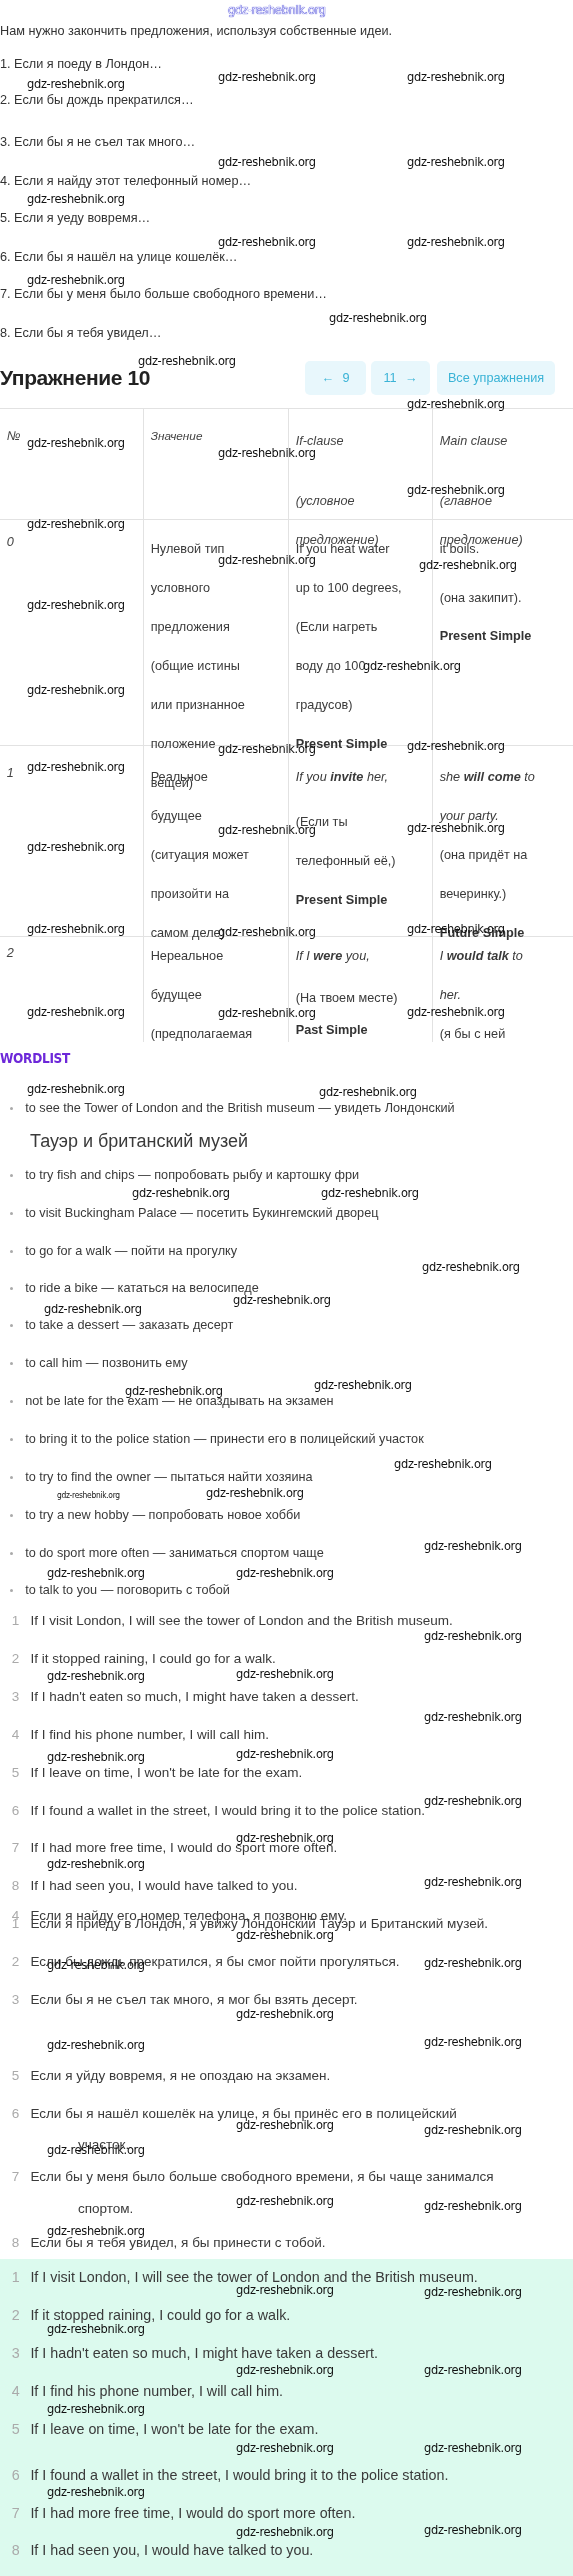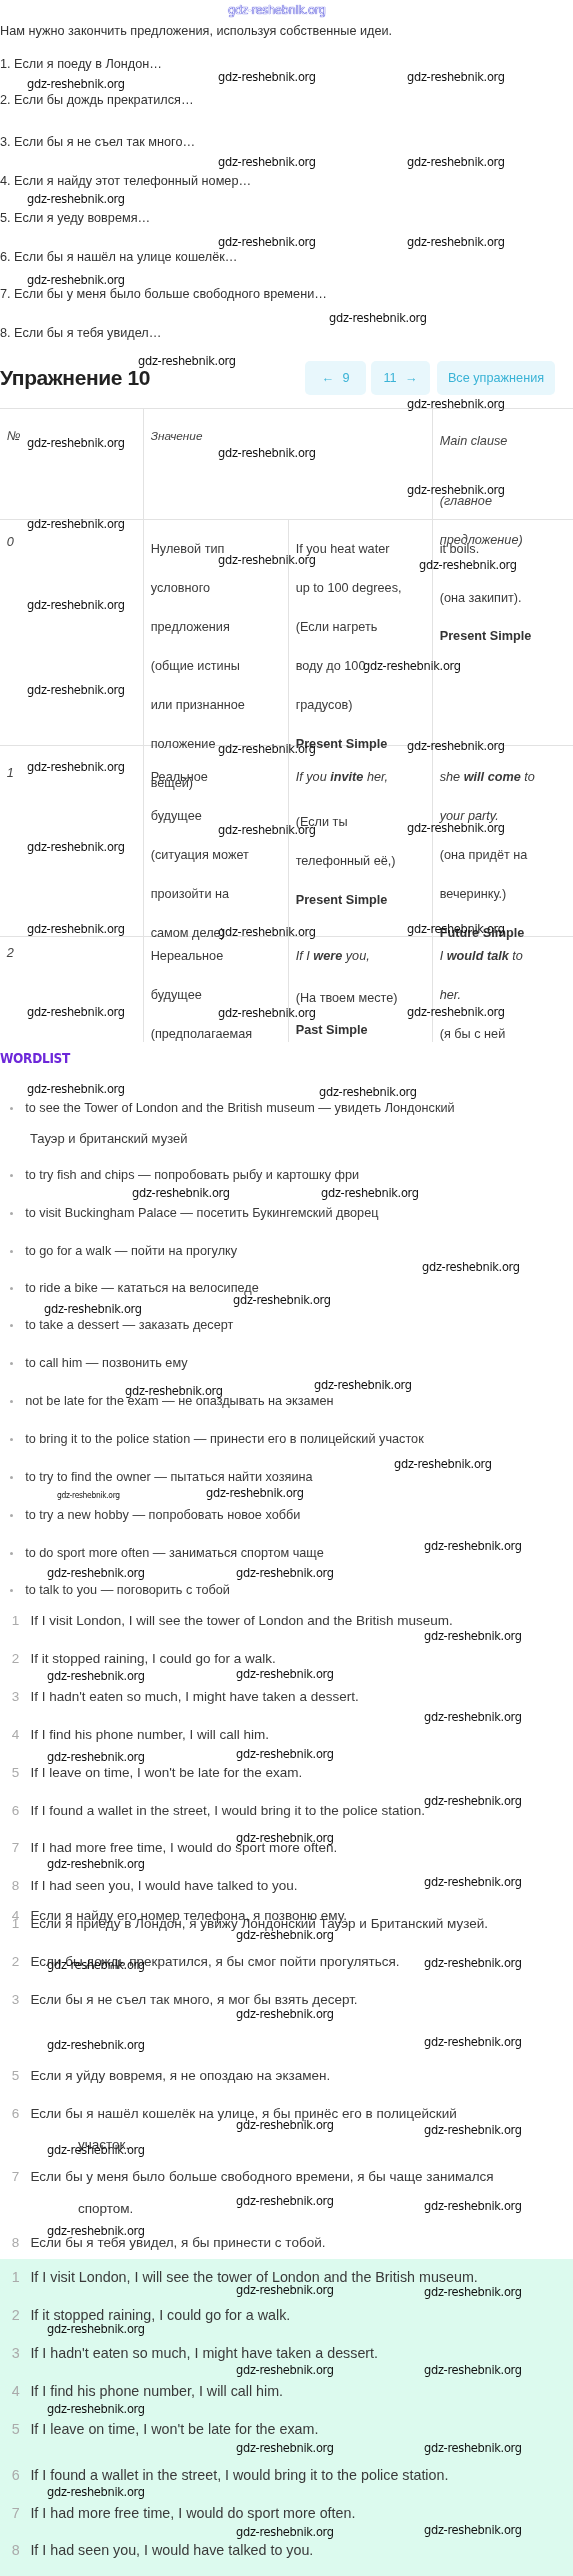--- a/index.html
+++ b/index.html
@@ -28,21 +28,21 @@
   .cell.c3 { left: 432px; width: 142px; }
   .hdr .cell { font-style: italic; color: #444; }
   .num { font-style: italic; color: #444; }
   .bold { font-weight: bold; color: #333; }
   .it { font-style: italic; }
 
   .wordlist-title { position: absolute; left: 0; top: 1050px; font-family: "DejaVu Sans Condensed", "DejaVu Sans", sans-serif; font-size: 13.5px; font-weight: bold; color: #6d28d9; letter-spacing: -0.3px; }
 
   .wl-item { position: absolute; left: 10px; font-size: 12.7px; color: #3a3a3a; white-space: nowrap; }
   .wl-item .bullet { display: inline-block; width: 3.4px; height: 3.4px; background: #aaa; border-radius: 50%; vertical-align: middle; margin-right: 11.8px; }
-  .wl-cont { position: absolute; left: 30px; font-size: 13px; color: #3a3a3a; }
+  .wl-cont { position: absolute; left: 30px; font-size: 18px; color: #3a3a3a; }
 
   .ans { position: absolute; left: 11.8px; font-size: 13.5px; color: #3a3a3a; white-space: nowrap; }
   .ans .n { display: inline-block; width: 18.6px; color: #aaa; }
   .ans-cont { position: absolute; left: 30px; font-size: 13.5px; color: #3a3a3a; margin-left: 48px; }
 
   .green { position: absolute; left: 0; top: 2259px; width: 574px; height: 317px; background: #dcfaee; }
   .ans.g { font-size: 14.3px; }
 </style>
 </head>
 <body>
@@ -68,20 +68,24 @@
 <div class="navbtn nav-next">
   <span>11</span>
   <span>→</span>
 </div>
 <div class="navbtn nav-all">Все упражнения</div>
 
 <div class="table">
   <div class="trow hdr" style="top:0;height:111px;">
     <div class="cell c0" style="line-height:17px;padding-top:18.6px;">№</div>
     <div class="cell c1" style="line-height:17px;padding-top:18.6px;font-size:11.8px;">Значение</div>
+    <div class="cell c2" style="line-height:17px;padding-top:23.6px;">
+      <div>If-clause</div>
+      <div style="margin-top:32px;line-height:39px;">(условное предложение)</div>
+    </div>
     <div class="cell c3" style="line-height:17px;padding-top:23.6px;">
       <div>Main clause</div>
       <div style="margin-top:32px;line-height:39px;">(главное предложение)</div>
     </div>
   </div>
 
   <div class="trow" style="top:111px;height:226px;">
     <div class="cell c0 num" style="line-height:17px;padding-top:13.5px;">0</div>
     <div class="cell c1" style="padding-top:10px;">
       <div>Нулевой тип</div>

